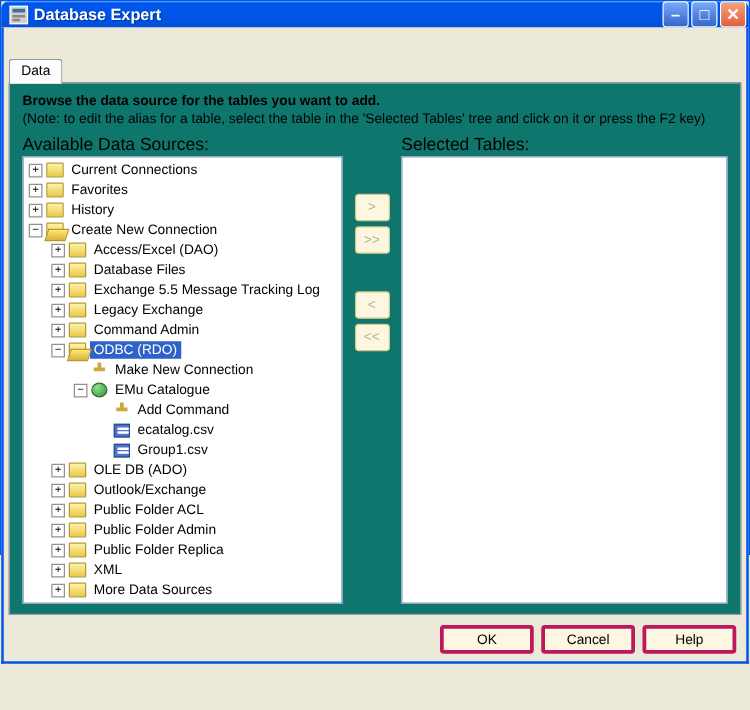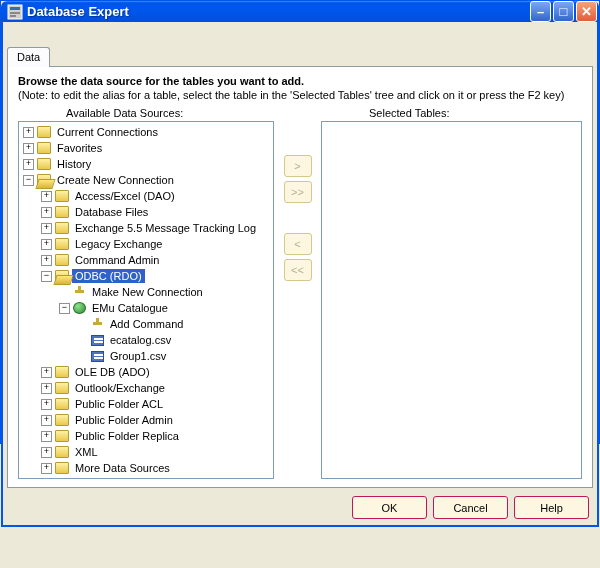--- a/index.html
+++ b/index.html
@@ -73,44 +73,43 @@
     border: 1px solid #919b9c;
     border-bottom: none;
     border-top-left-radius: 3px;
     border-top-right-radius: 3px;
     padding: 3px 9px 4px;
     font-size: 11px;
     margin-right: 2px;
   }
   .tabpage {
     flex: 1;
-    background: #ffffff;
+    background: #0f766e;
     border: 1px solid #919b9c;
     padding: 8px 10px;
     display: flex;
     flex-direction: column;
   }
   .heading {
     font-weight: bold;
     font-size: 11px;
     margin-bottom: 2px;
   }
   .note {
     font-size: 11px;
     margin-bottom: 6px;
   }
   .columns {
     flex: 1;
     display: flex;
     gap: 0;
   }
   .colLabel {
-    font-size: 11px;
+    font-size: 14px;
     margin-bottom: 2px;
-    margin-left: 48px;
   }
   .colLeft { width: 256px; display: flex; flex-direction: column; }
   .colMid  { width: 47px; display:flex; flex-direction:column; align-items:center; justify-content:flex-start; padding-top: 48px; gap:4px; }
   .colRight { flex: 1; display: flex; flex-direction: column; }
   .treebox, .listbox {
     flex: 1;
     background: #fff;
     border: 1px solid #7f9db9;
     overflow: auto;
     font-size: 11px;
@@ -129,21 +128,21 @@
   .mover-gap { height: 22px; }
   .btnrow {
     display: flex;
     justify-content: flex-end;
     gap: 6px;
     padding: 8px 4px 2px;
   }
   .btn {
     width: 75px; height: 23px;
     background: #fdf7e1;
-    border: 1px solid #be185d;
+    border: 3px solid #be185d;
     border-radius: 3px;
     font-size: 11px;
     font-family: Tahoma, sans-serif;
     cursor: default;
     display:flex; align-items:center; justify-content:center;
   }
   
   .tree { list-style: none; margin:0; padding: 0 0 0 2px; }
   .tree ul { list-style: none; margin:0; padding: 0 0 0 18px; }
   .row { display: flex; align-items: center; height: 16px; white-space: nowrap; padding-right: 4px;}

